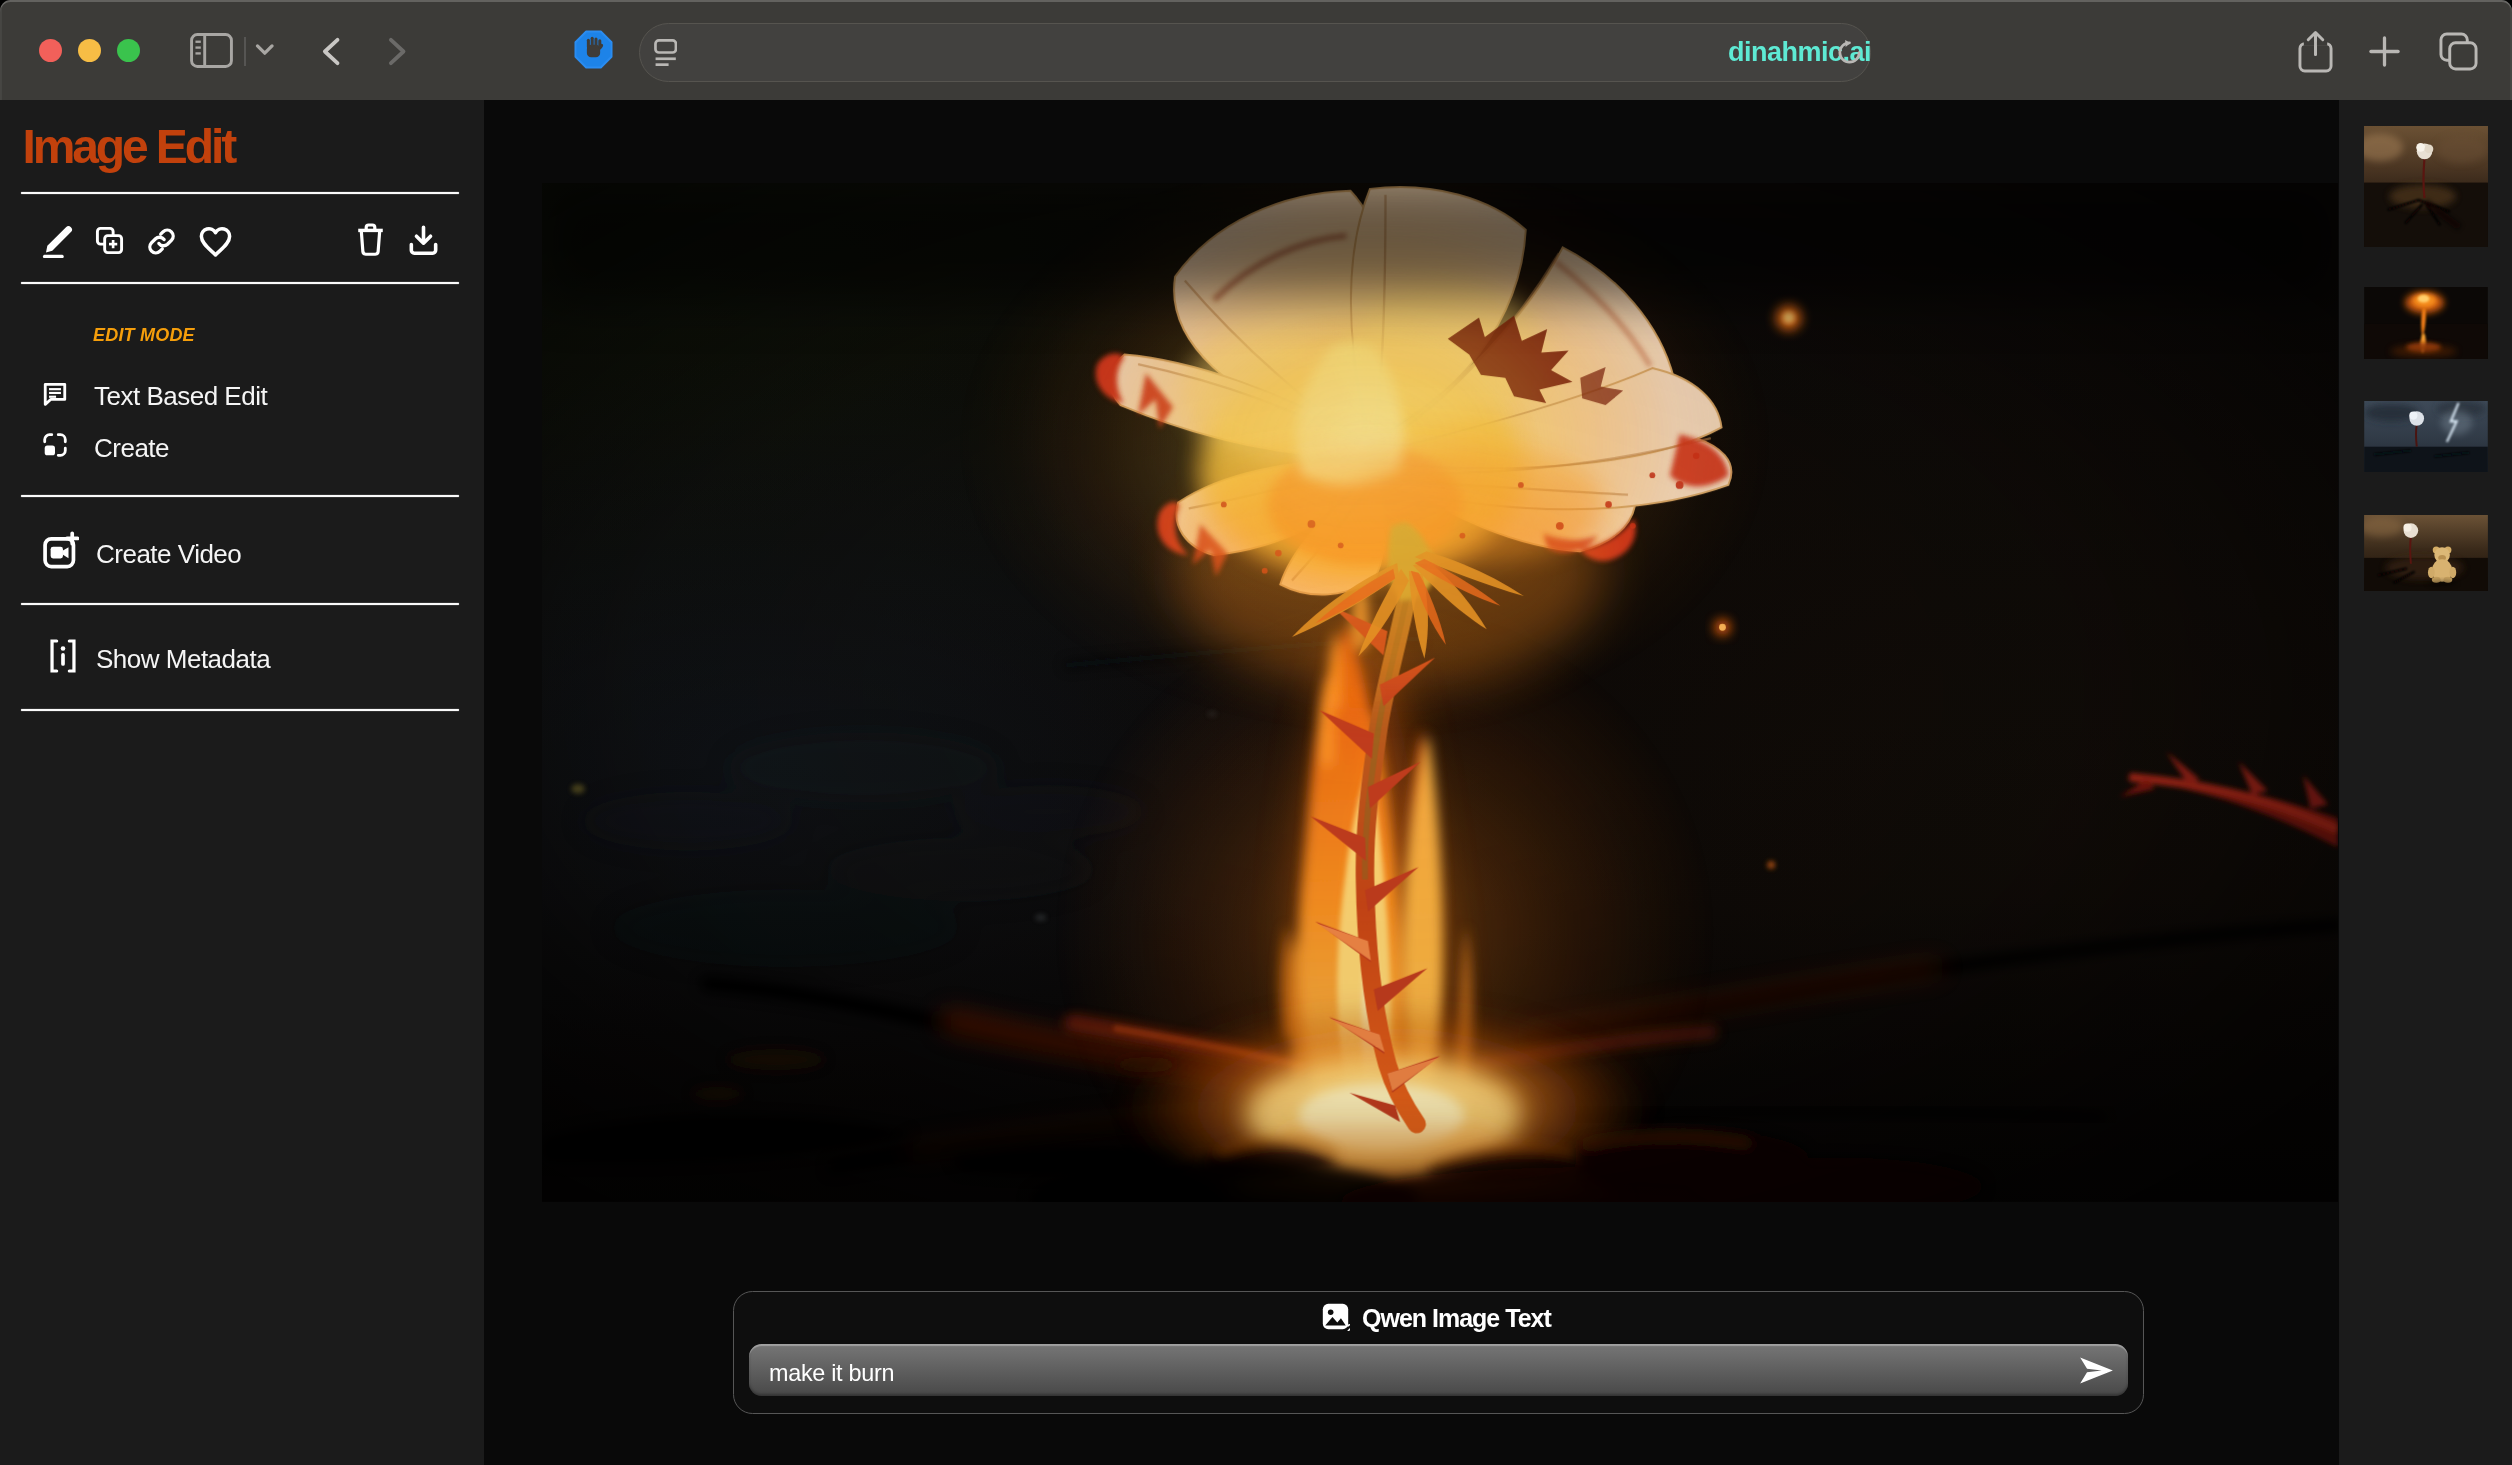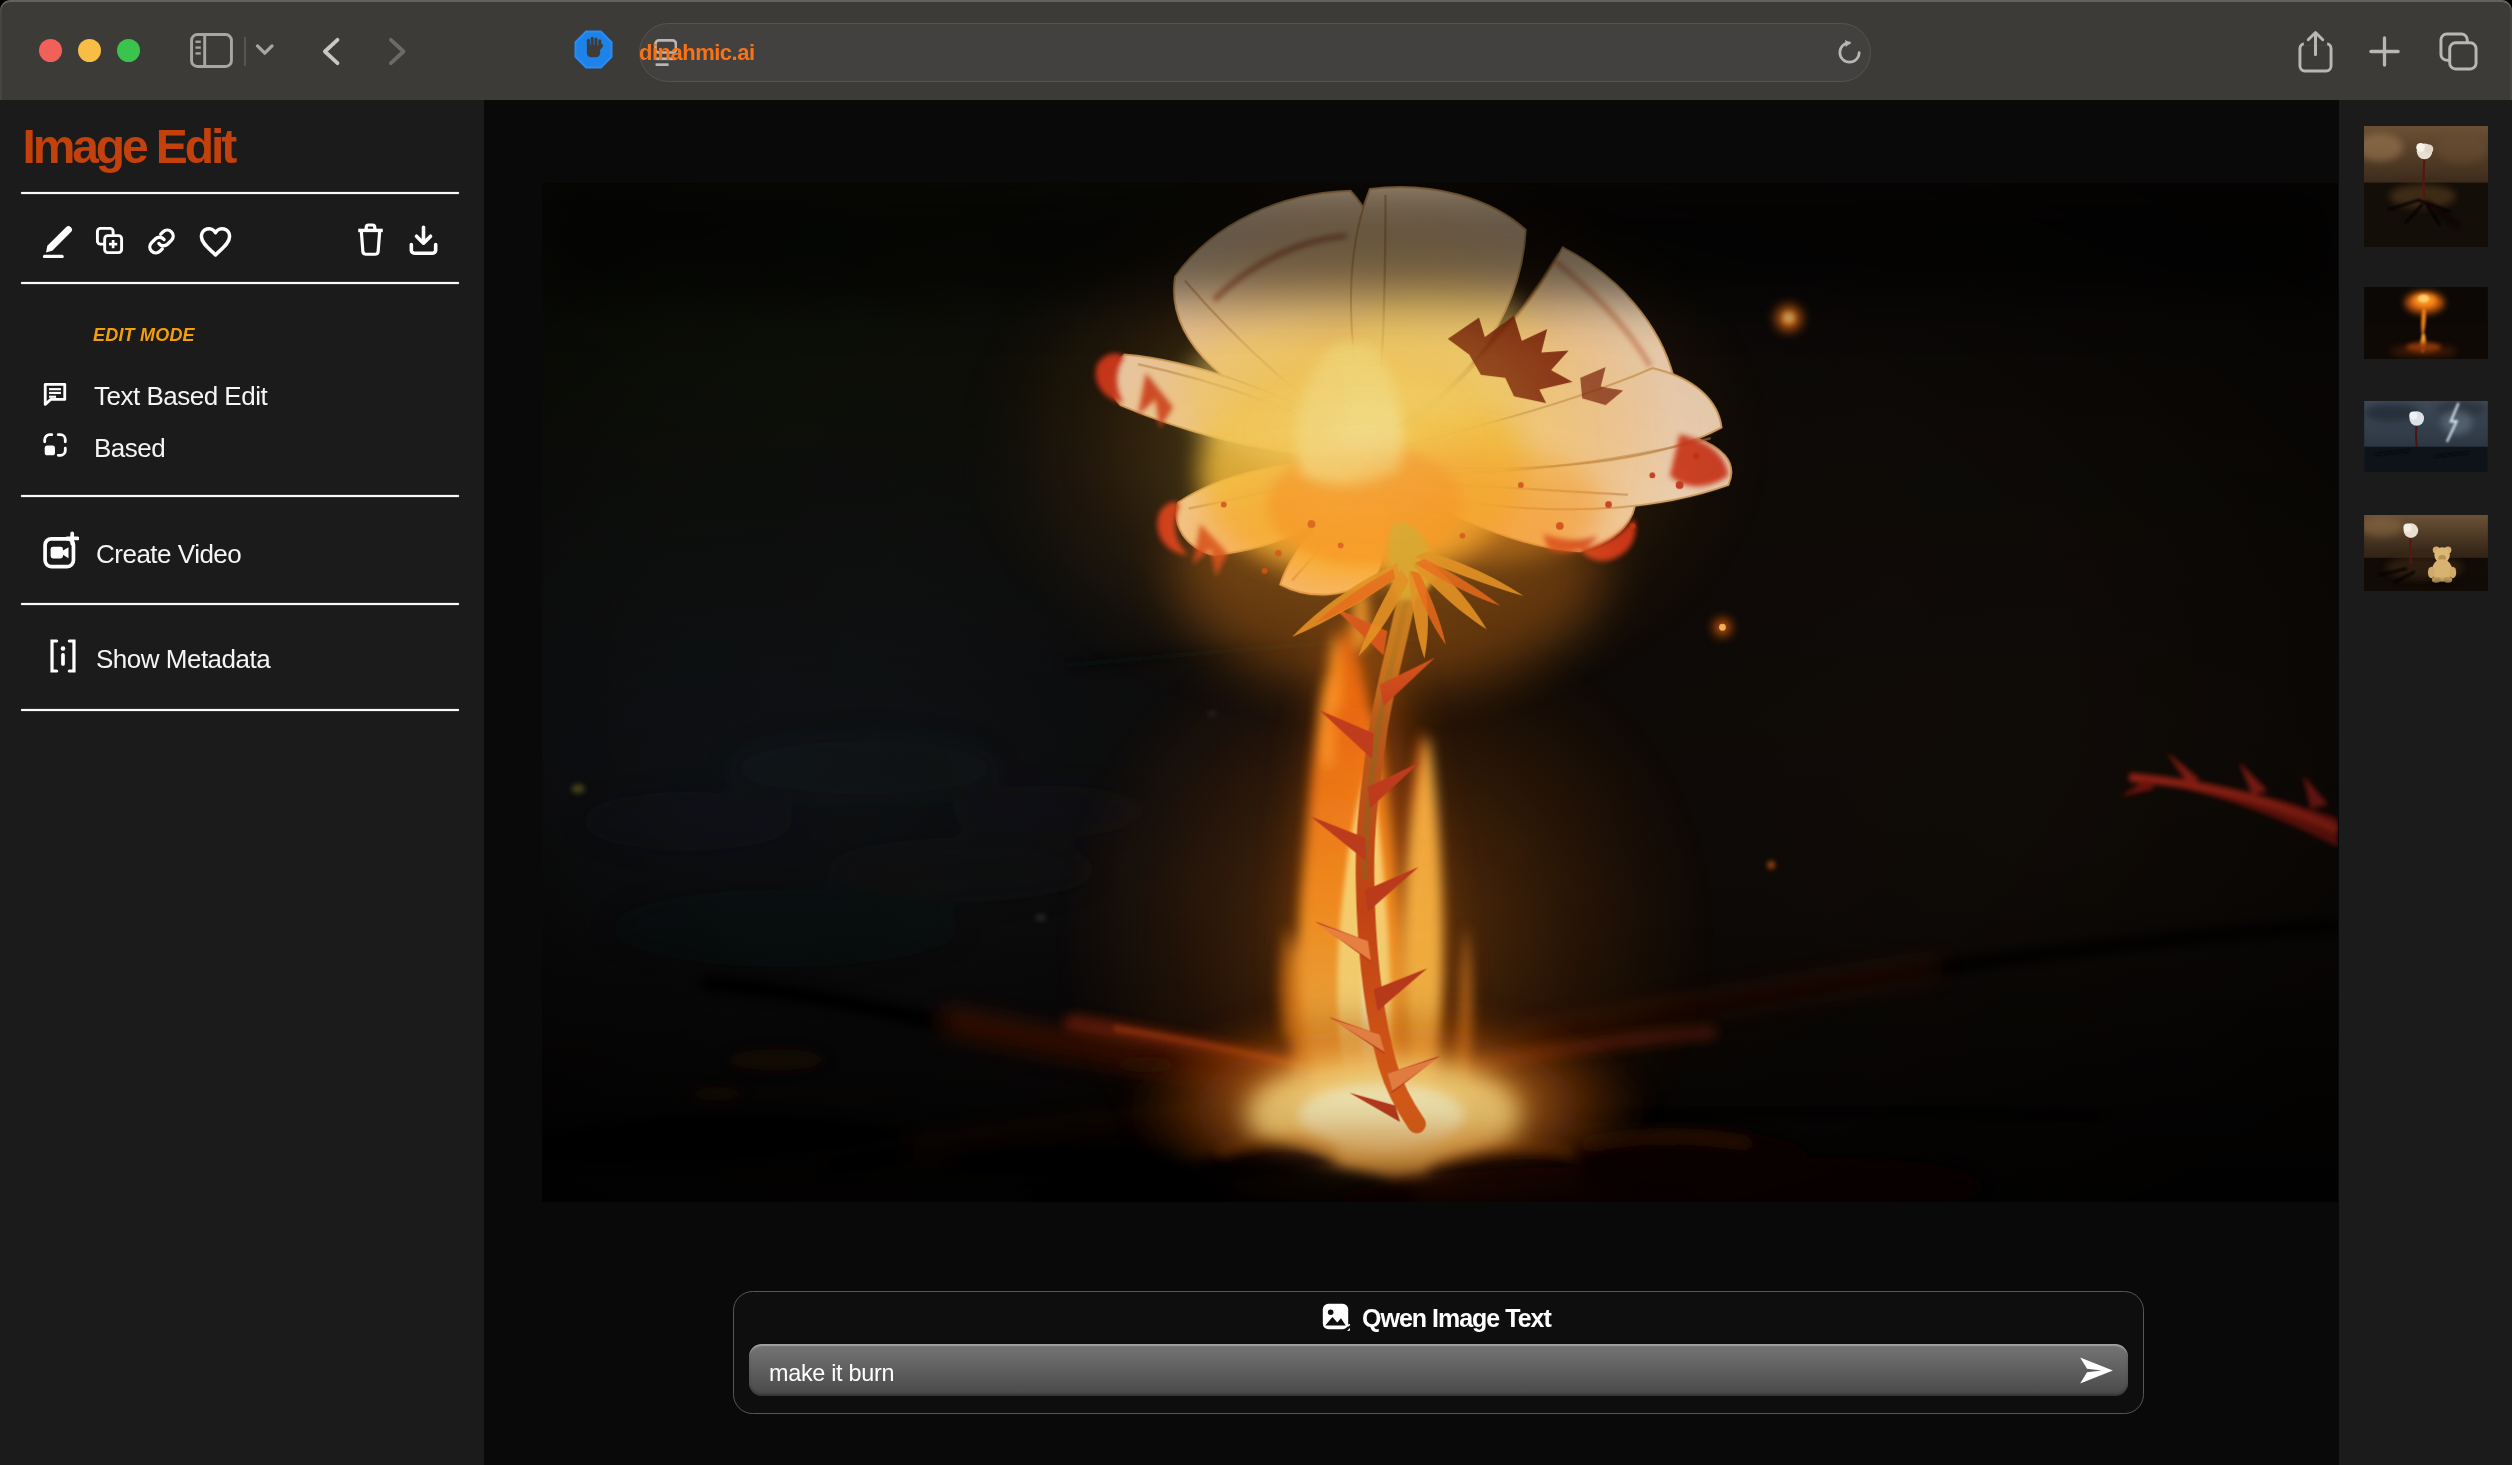--- a/index.html
+++ b/index.html
@@ -54,21 +54,21 @@
     <path d="M26.5 20.5 Q31 16.5 29.5 14.5 Q27.5 13 25 16.5 Z"></path>
   </g>
 </svg>
 
 <div class="abs" style="left:639px;top:23.4px;width:1232px;height:59px;background:#42413f;border:1.9px solid #56544f;border-radius:30px;box-sizing:border-box;"></div>
 <svg class="abs" style="left:654px;top:39px;" width="23.4" height="27" viewBox="0 0 24 28">
   <rect x="1.4" y="1.4" width="21.2" height="12.6" rx="3.5" fill="none" stroke="#b9b7b4" stroke-width="2.8"></rect>
   <line x1="1.5" y1="20.5" x2="22.5" y2="20.5" stroke="#b9b7b4" stroke-width="2.8"></line>
   <line x1="1.5" y1="26.6" x2="15" y2="26.6" stroke="#b9b7b4" stroke-width="2.8"></line>
 </svg>
-<div class="abs" style="left:639px;top:23.4px;width:1232px;height:59px;line-height:59px;text-align:left;color:#f97316;font-size:22px;font-weight:bold;letter-spacing:-0.5px;">dinahmic.ai</div>
+<div class="abs" style="left:639px;top:23.4px;width:1232px;height:59px;line-height:59px;text-align:right;color:#5eead4;font-size:27px;font-weight:bold;letter-spacing:-0.5px;">dinahmic.ai</div>
 
 <svg class="abs" style="left:1835px;top:38px;" width="29" height="29" viewBox="0 0 30 30">
   <path d="M25 15 A10 10 0 1 1 15 5" fill="none" stroke="#b9b7b4" stroke-width="2.8" stroke-linecap="round"></path>
   <path d="M10.5 2 L16 5.2 L11 9.2 Z" fill="#b9b7b4"></path>
 </svg>
 
 <svg class="abs" style="left:2298px;top:30px;" width="35" height="43" viewBox="0 0 36 44">
   <rect x="2" y="14" width="32" height="28" rx="5" fill="none" stroke="#b9b7b4" stroke-width="3"></rect>
   <line x1="18" y1="3.5" x2="18" y2="25" stroke="#b9b7b4" stroke-width="3" stroke-linecap="round"></line>
   <path d="M10.5 10 L18 2.5 L25.5 10" fill="none" stroke="#b9b7b4" stroke-width="3" stroke-linecap="round" stroke-linejoin="round"></path>
@@ -86,21 +86,21 @@
 
 <div class="abs" id="sidebar"></div>
 <div class="abs" style="left:22.4px;top:119px;color:#c2410c;font-size:48px;font-weight:bold;letter-spacing:-3.1px;">Image Edit</div>
 <div class="abs sep" style="top:192px;"></div>
 <div class="abs sep" style="top:282px;"></div>
 <div class="abs sep" style="top:495px;"></div>
 <div class="abs sep" style="top:603px;"></div>
 <div class="abs sep" style="top:709px;"></div>
 <div class="abs" style="left:93px;top:325px;color:#f59e0b;font-size:18px;font-weight:bold;letter-spacing:0.2px;font-style:italic;">EDIT MODE</div>
 <div class="abs mitem" style="left:94px;top:381px;">Text Based Edit</div>
-<div class="abs mitem" style="left:94px;top:433px;">Based</div>
+<div class="abs mitem" style="left:94px;top:433px;">Create</div>
 <div class="abs mitem" style="left:96px;top:539px;">Create Video</div>
 <div class="abs mitem" style="left:96px;top:644px;">Show Metadata</div>
 
 <svg class="abs" style="left:42px;top:223px;" width="32" height="35" viewBox="0 0 24 26">
   <path d="M4 17 L18 3 a2.6 2.6 0 0 1 3.7 3.7 L7.7 20.7 L3 22 Z" fill="#fff"></path>
   <line x1="2" y1="25" x2="15" y2="25" stroke="#fff" stroke-width="2.6" stroke-linecap="round"></line>
 </svg>
 <svg class="abs" style="left:95px;top:225px;" width="29" height="31" viewBox="0 0 24 24">
   <rect x="2" y="2" width="13" height="13" rx="2.5" fill="none" stroke="#fff" stroke-width="2.4"></rect>
   <rect x="8" y="8" width="14" height="14" rx="2.5" fill="#1b1b1b" stroke="#fff" stroke-width="2.4"></rect>

